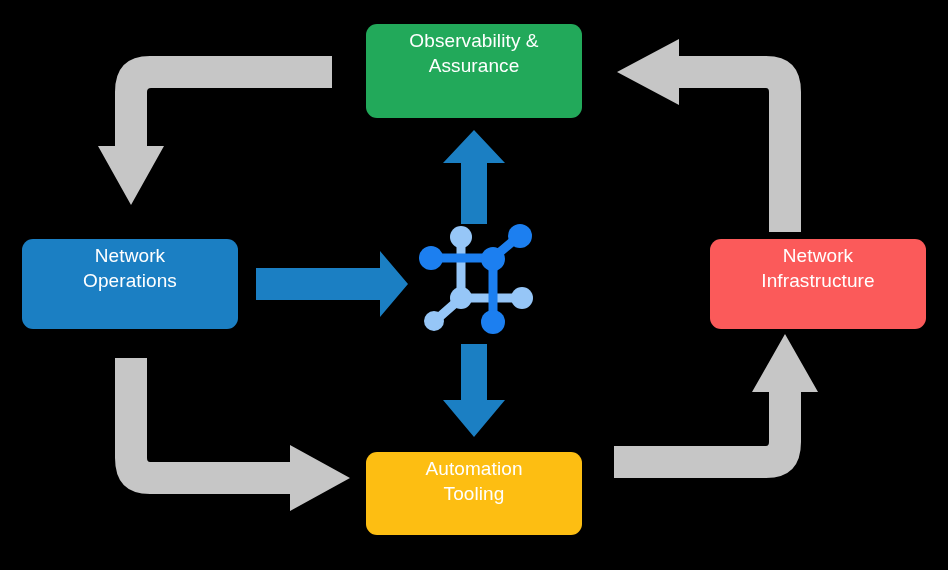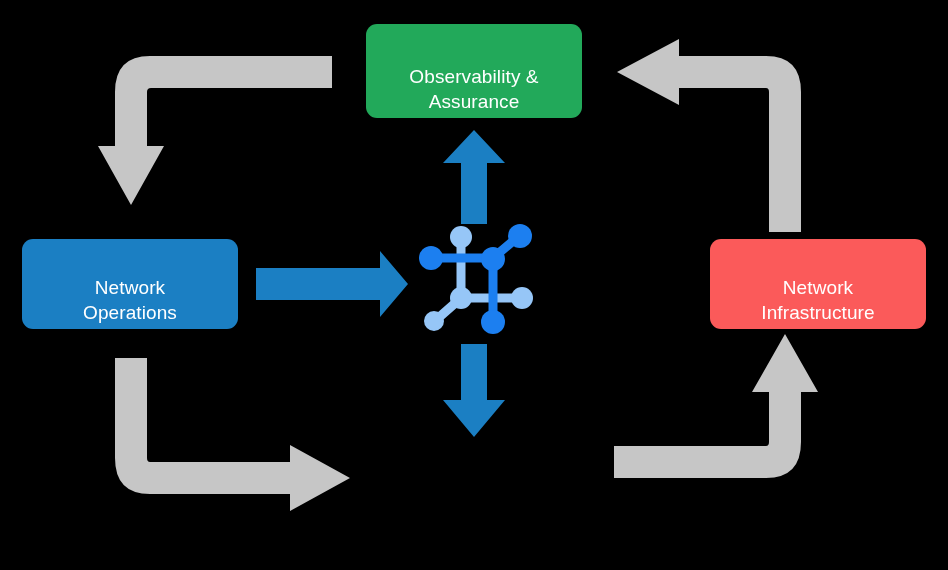--- a/index.html
+++ b/index.html
@@ -12,21 +12,21 @@
     width: 948px;
     height: 570px;
     background: #000000;
     overflow: hidden;
     font-family: "Liberation Sans", sans-serif;
   }
   .node-box {
     position: absolute;
     border-radius: 11px;
     display: flex;
-    align-items: flex-end;
+    align-items: flex-start;
     justify-content: center;
     text-align: center;
     color: #ffffff;
     font-size: 19px;
     line-height: 1.32;
     font-weight: 400;
     letter-spacing: 0.1px;
     box-sizing: border-box;
     padding: 4px 10px;
     user-select: none;
@@ -112,14 +112,18 @@
   <div class="node-box" id="box-netops">
     <span class="node-label">Network
 Operations</span>
   </div>
 
   <div class="node-box" id="box-netinfra">
     <span class="node-label">Network
 Infrastructure</span>
   </div>
 
+  <div class="node-box" id="box-automation">
+    <span class="node-label">Automation
+Tooling</span>
+  </div>
 
 </div>
 
 </body></html>

